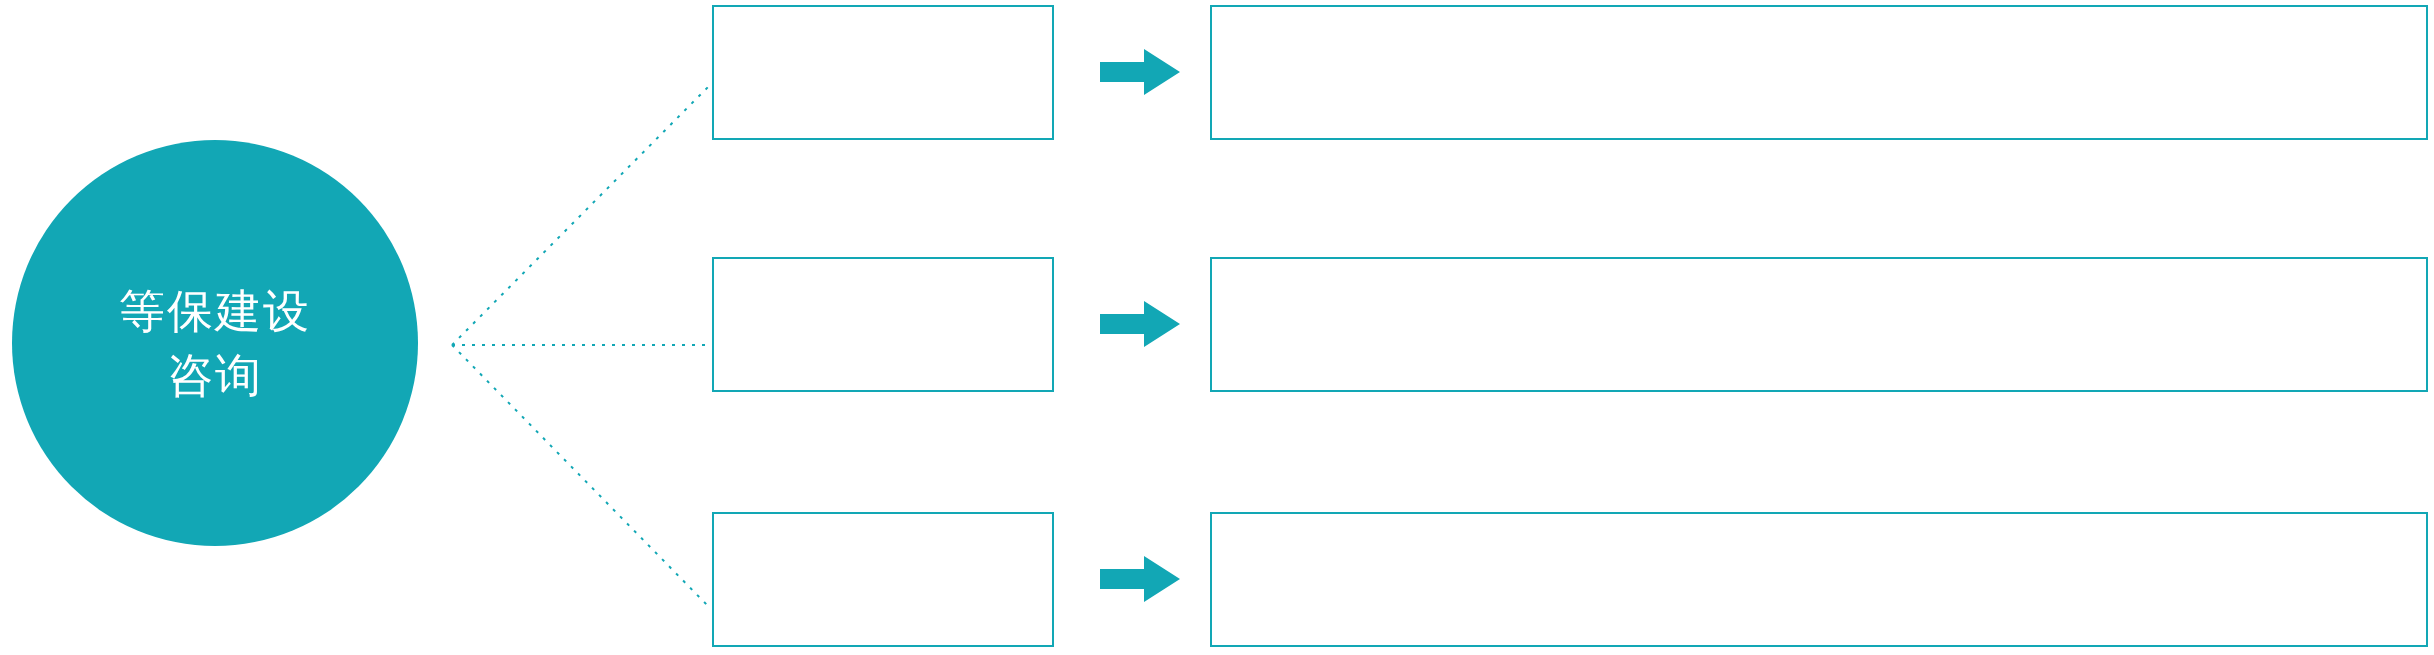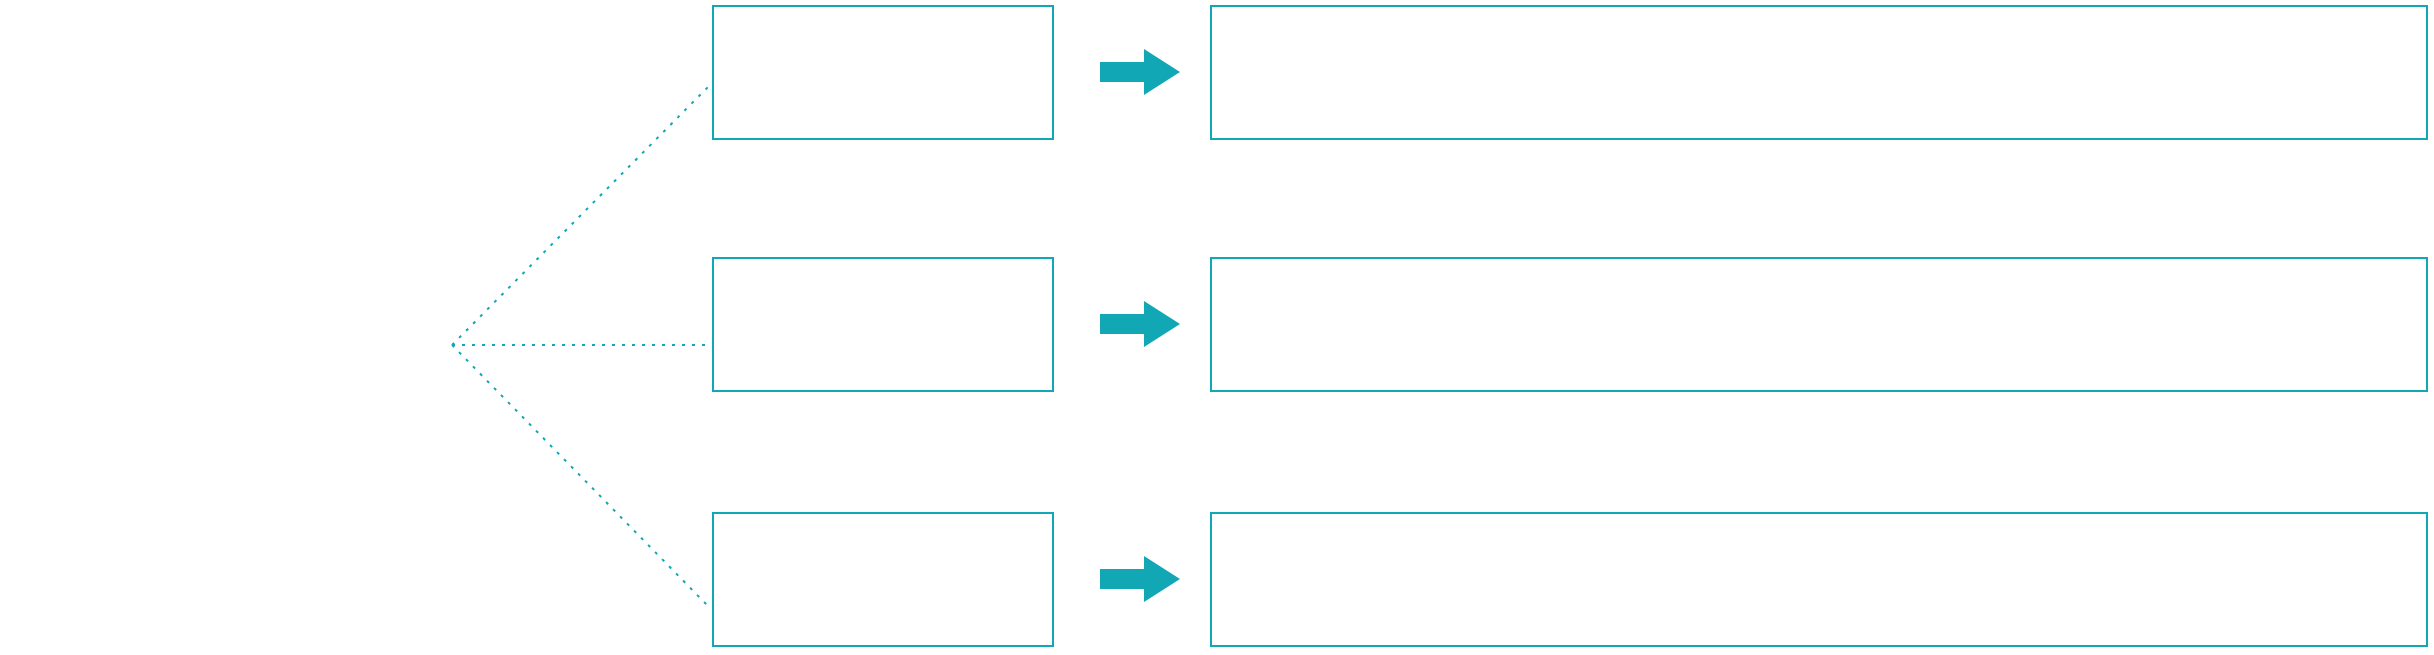--- a/index.html
+++ b/index.html
@@ -78,20 +78,24 @@
   .row3-top{ top:512px; }
   .arrow-row1{ top:49px; }
   .arrow-row2{ top:301px; }
   .arrow-row3{ top:556px; }
 </style>
 </head>
 <body>
 
 <div class="canvas">
 
+  <div class="topic-circle">
+    <span>等保建设</span>
+    <span>咨询</span>
+  </div>
 
   <svg class="connector-svg" viewBox="0 0 2434 655" xmlns="http://www.w3.org/2000/svg">
     <line x1="452" y1="345" x2="710" y2="85"></line>
     <line x1="452" y1="345" x2="710" y2="345"></line>
     <line x1="452" y1="345" x2="710" y2="608"></line>
   </svg>
 
   <div class="branch-box row1-top"></div>
   <svg class="arrow arrow-row1" viewBox="0 0 80 46" xmlns="http://www.w3.org/2000/svg">
     <polygon points="0,13 44,13 44,0 80,23 44,46 44,33 0,33" fill="var(--accent)"></polygon>

